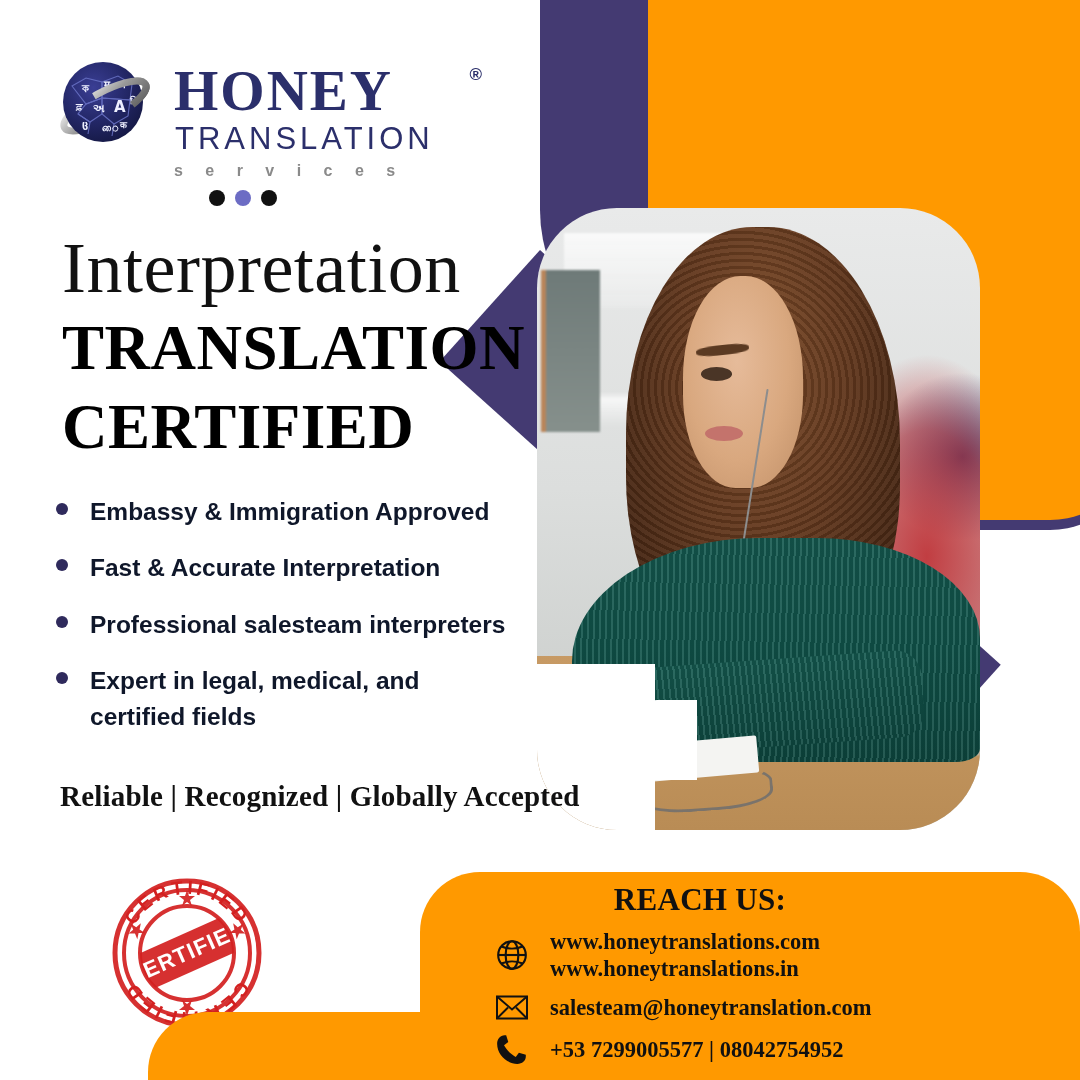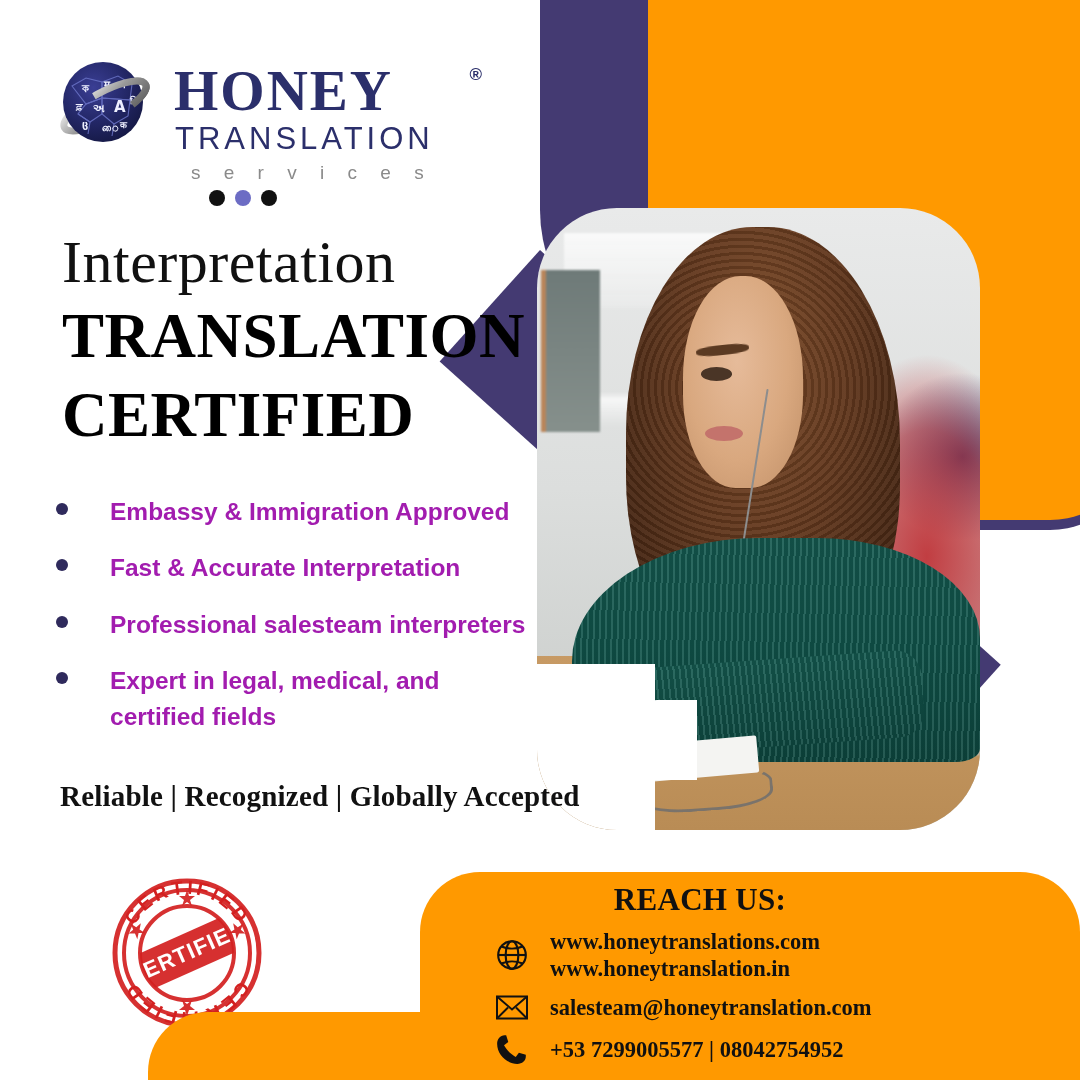--- a/index.html
+++ b/index.html
@@ -266,40 +266,41 @@
   .logo-translation {
     font-family: "Liberation Sans", sans-serif;
     font-size: 31px;
     letter-spacing: 4.0px;
     color: #2B2F6B;
     margin: 4px 0 0 1px;
     line-height: 1;
   }
   .logo-services {
     font-family: "Liberation Sans", sans-serif;
-    font-size: 19px;
+    font-size: 16px;
     letter-spacing: 9px;
     color: #8a8a8a;
-    margin: 9px 0 0 17px;
+    margin: 9px 0 0 0;
     line-height: 1;
+    font-weight: bold;
   }
   .dots {
     position: absolute;
     left: 209px;
     top: 190px;
     display: flex;
     gap: 10px;
   }
   .dot { width: 16px; height: 16px; border-radius: 50%; }
 
   
   .headline { position: absolute; left: 62px; top: 232px; width: 470px; }
   .h-script {
     font-family: "Liberation Serif", serif;
-    font-size: 60px;
+    font-size: 72px;
     font-weight: 400;
     color: #111111;
     line-height: 1.02;
     margin: 0;
     letter-spacing: 0.5px;
   }
   .h-main {
     font-family: "Liberation Serif", serif;
     font-size: 63px;
     font-weight: 700;
@@ -313,25 +314,25 @@
   .bullets { position: absolute; left: 56px; top: 494px; width: 470px; }
   .bullet-row { display: flex; align-items: flex-start; margin-bottom: 20px; }
   .bullet-dot {
     width: 12px; height: 12px;
     border-radius: 50%;
     background: #2F2A5C;
     margin-top: 9px;
     flex: none;
   }
   .bullet-text {
-    margin-left: 42px;
+    margin-left: 22px;
     font-family: "Liberation Sans", sans-serif;
     font-size: 24.5px;
     font-weight: 700;
-    color: #a21caf;
+    color: #0f172a;
     line-height: 1.48;
   }
 
   .tagline {
     position: absolute;
     left: 60px;
     top: 780px;
     font-family: "Liberation Serif", serif;
     font-size: 29px;
     font-weight: 700;
@@ -564,21 +565,21 @@
         <svg viewBox="0 0 32 32" width="34" height="34">
           <circle cx="16" cy="16" r="13" fill="none" stroke="#111" stroke-width="2"></circle>
           <ellipse cx="16" cy="16" rx="6" ry="13" fill="none" stroke="#111" stroke-width="2"></ellipse>
           <line x1="3" y1="16" x2="29" y2="16" stroke="#111" stroke-width="2"></line>
           <path d="M6 8 Q16 12 26 8" fill="none" stroke="#111" stroke-width="1.8"></path>
           <path d="M6 24 Q16 20 26 24" fill="none" stroke="#111" stroke-width="1.8"></path>
         </svg>
       </span>
       <span class="contact-text">
         <div>www.honeytranslations.com</div>
-        <div>www.honeytranslation.in</div>
+        <div>www.honeytranslations.in</div>
       </span>
     </div>
 
     <div class="contact-row">
       <span class="contact-icon">
         <svg viewBox="0 0 34 26" width="34" height="27">
           <rect x="2" y="2" width="30" height="22" fill="none" stroke="#111" stroke-width="2"></rect>
           <path d="M2 2 L17 15 L32 2" fill="none" stroke="#111" stroke-width="2"></path>
           <path d="M2 24 L13 13 M32 24 L21 13" fill="none" stroke="#111" stroke-width="2"></path>
         </svg>

